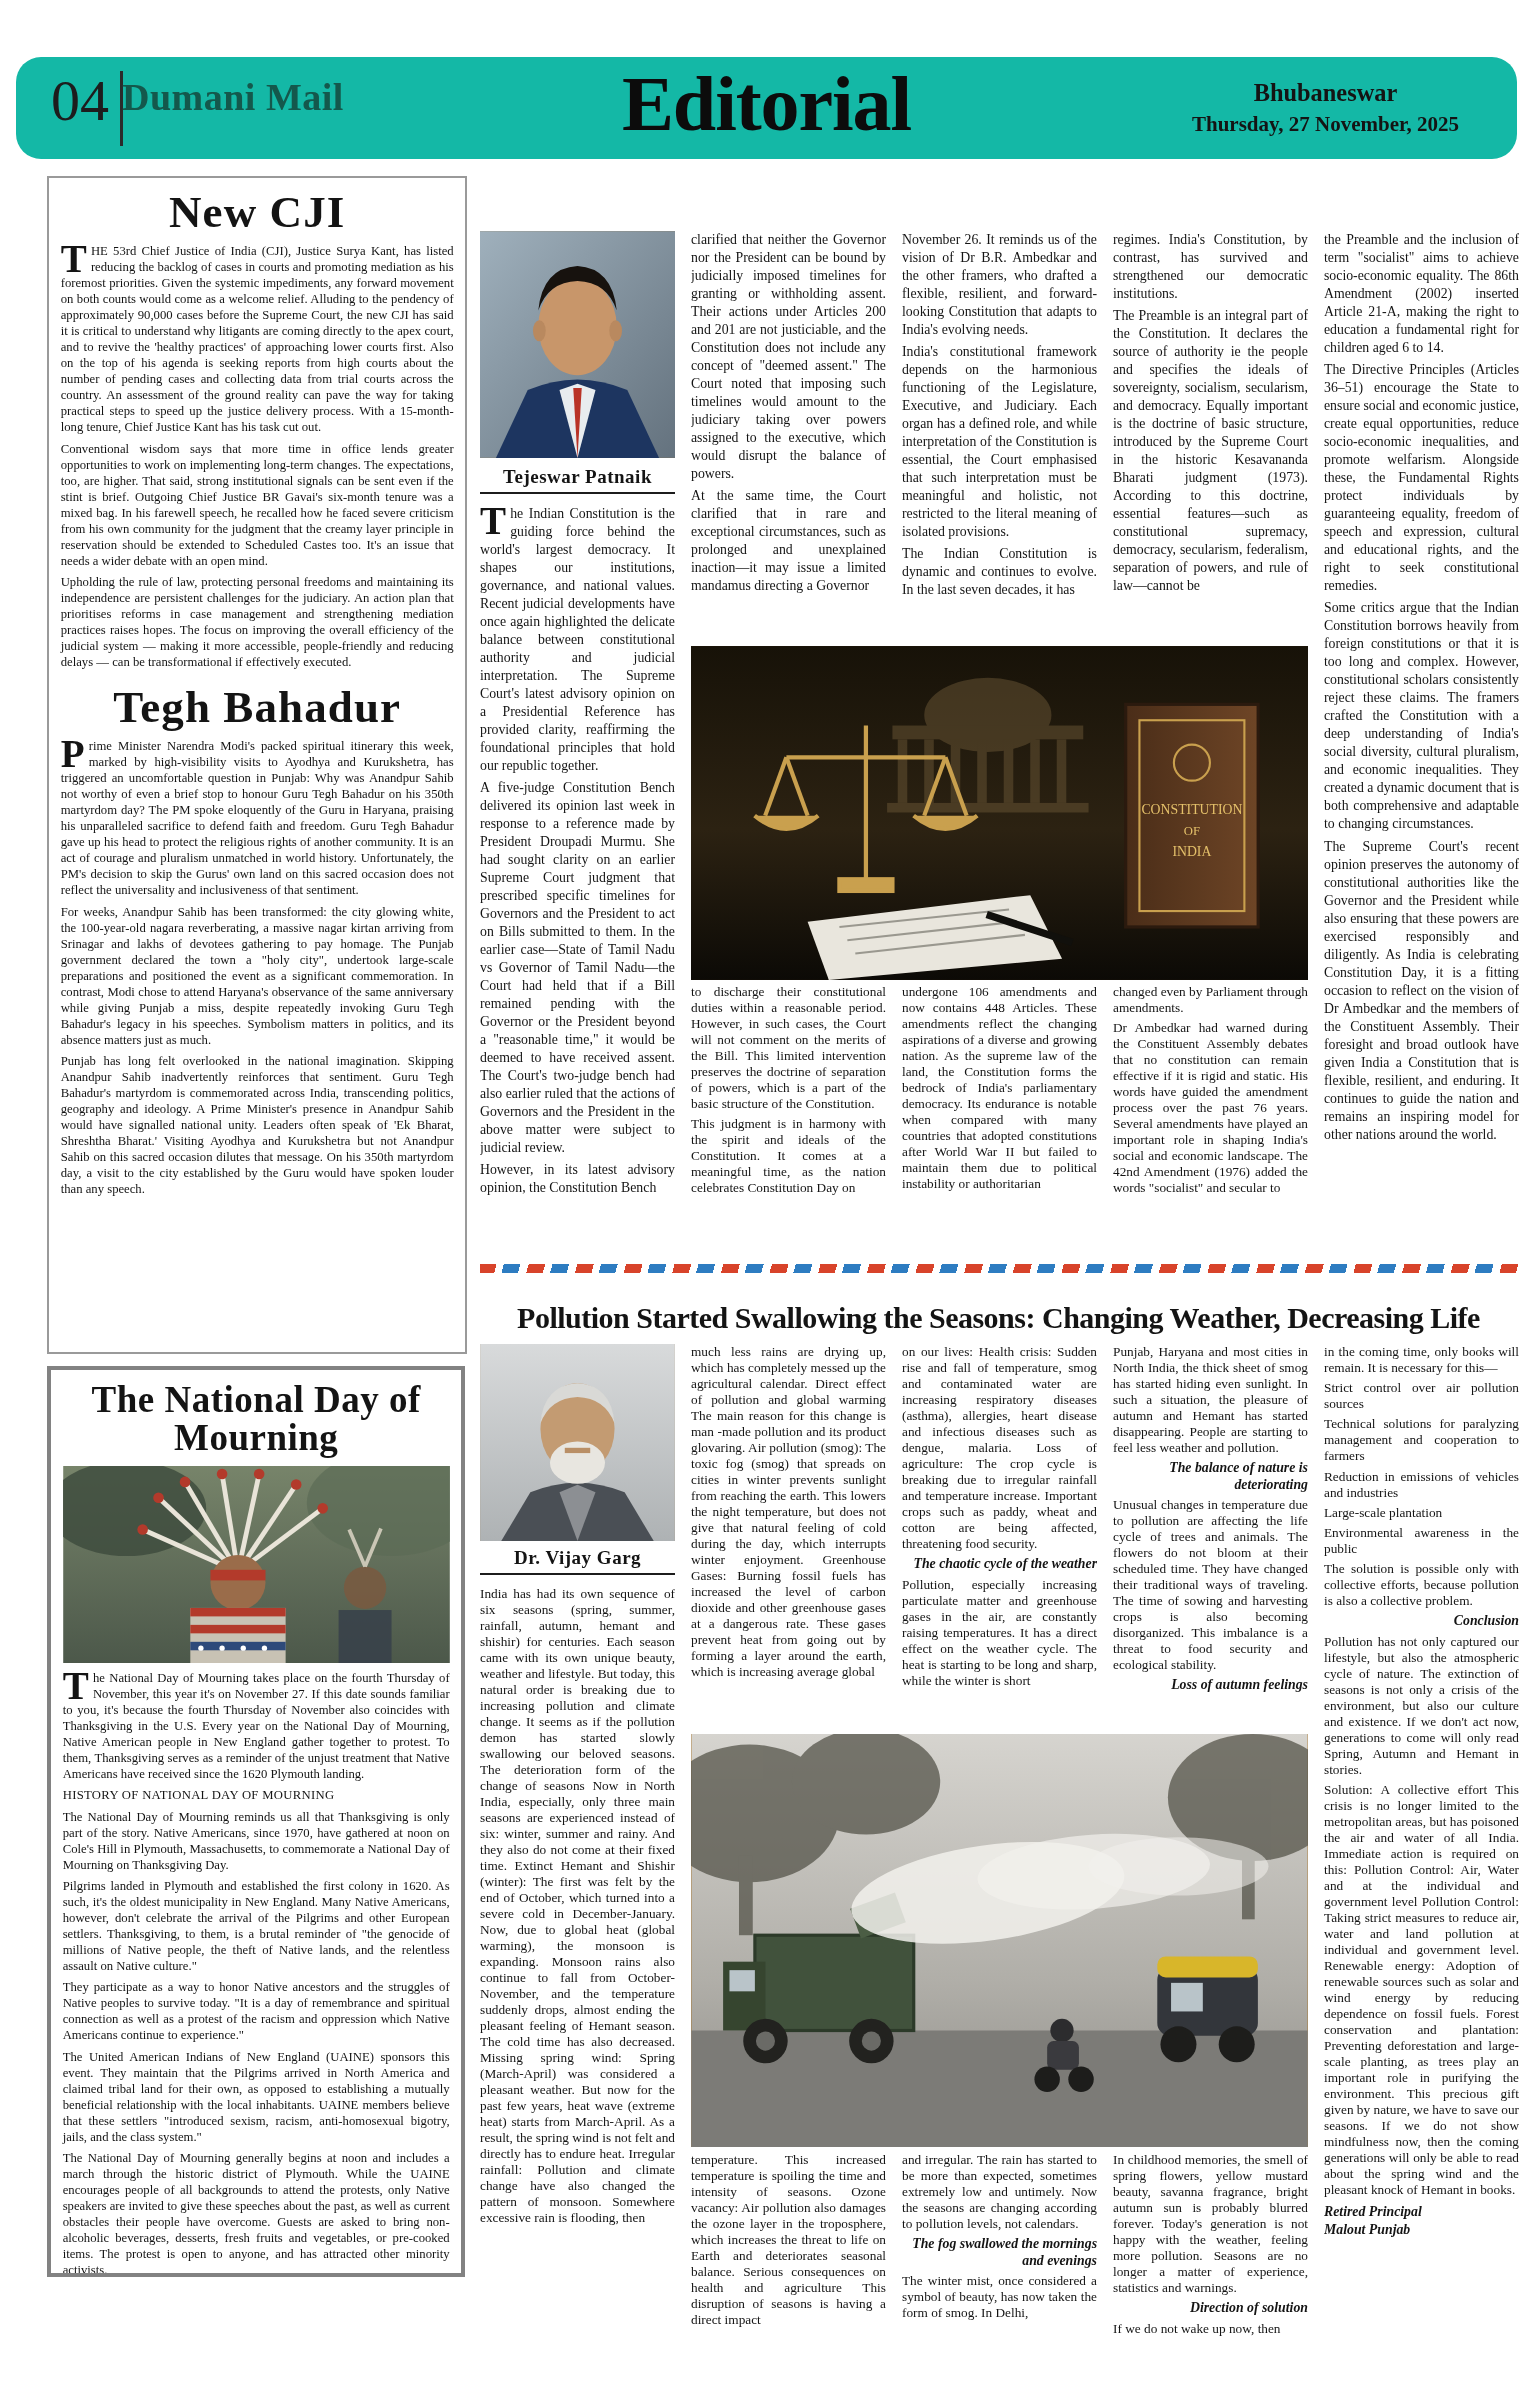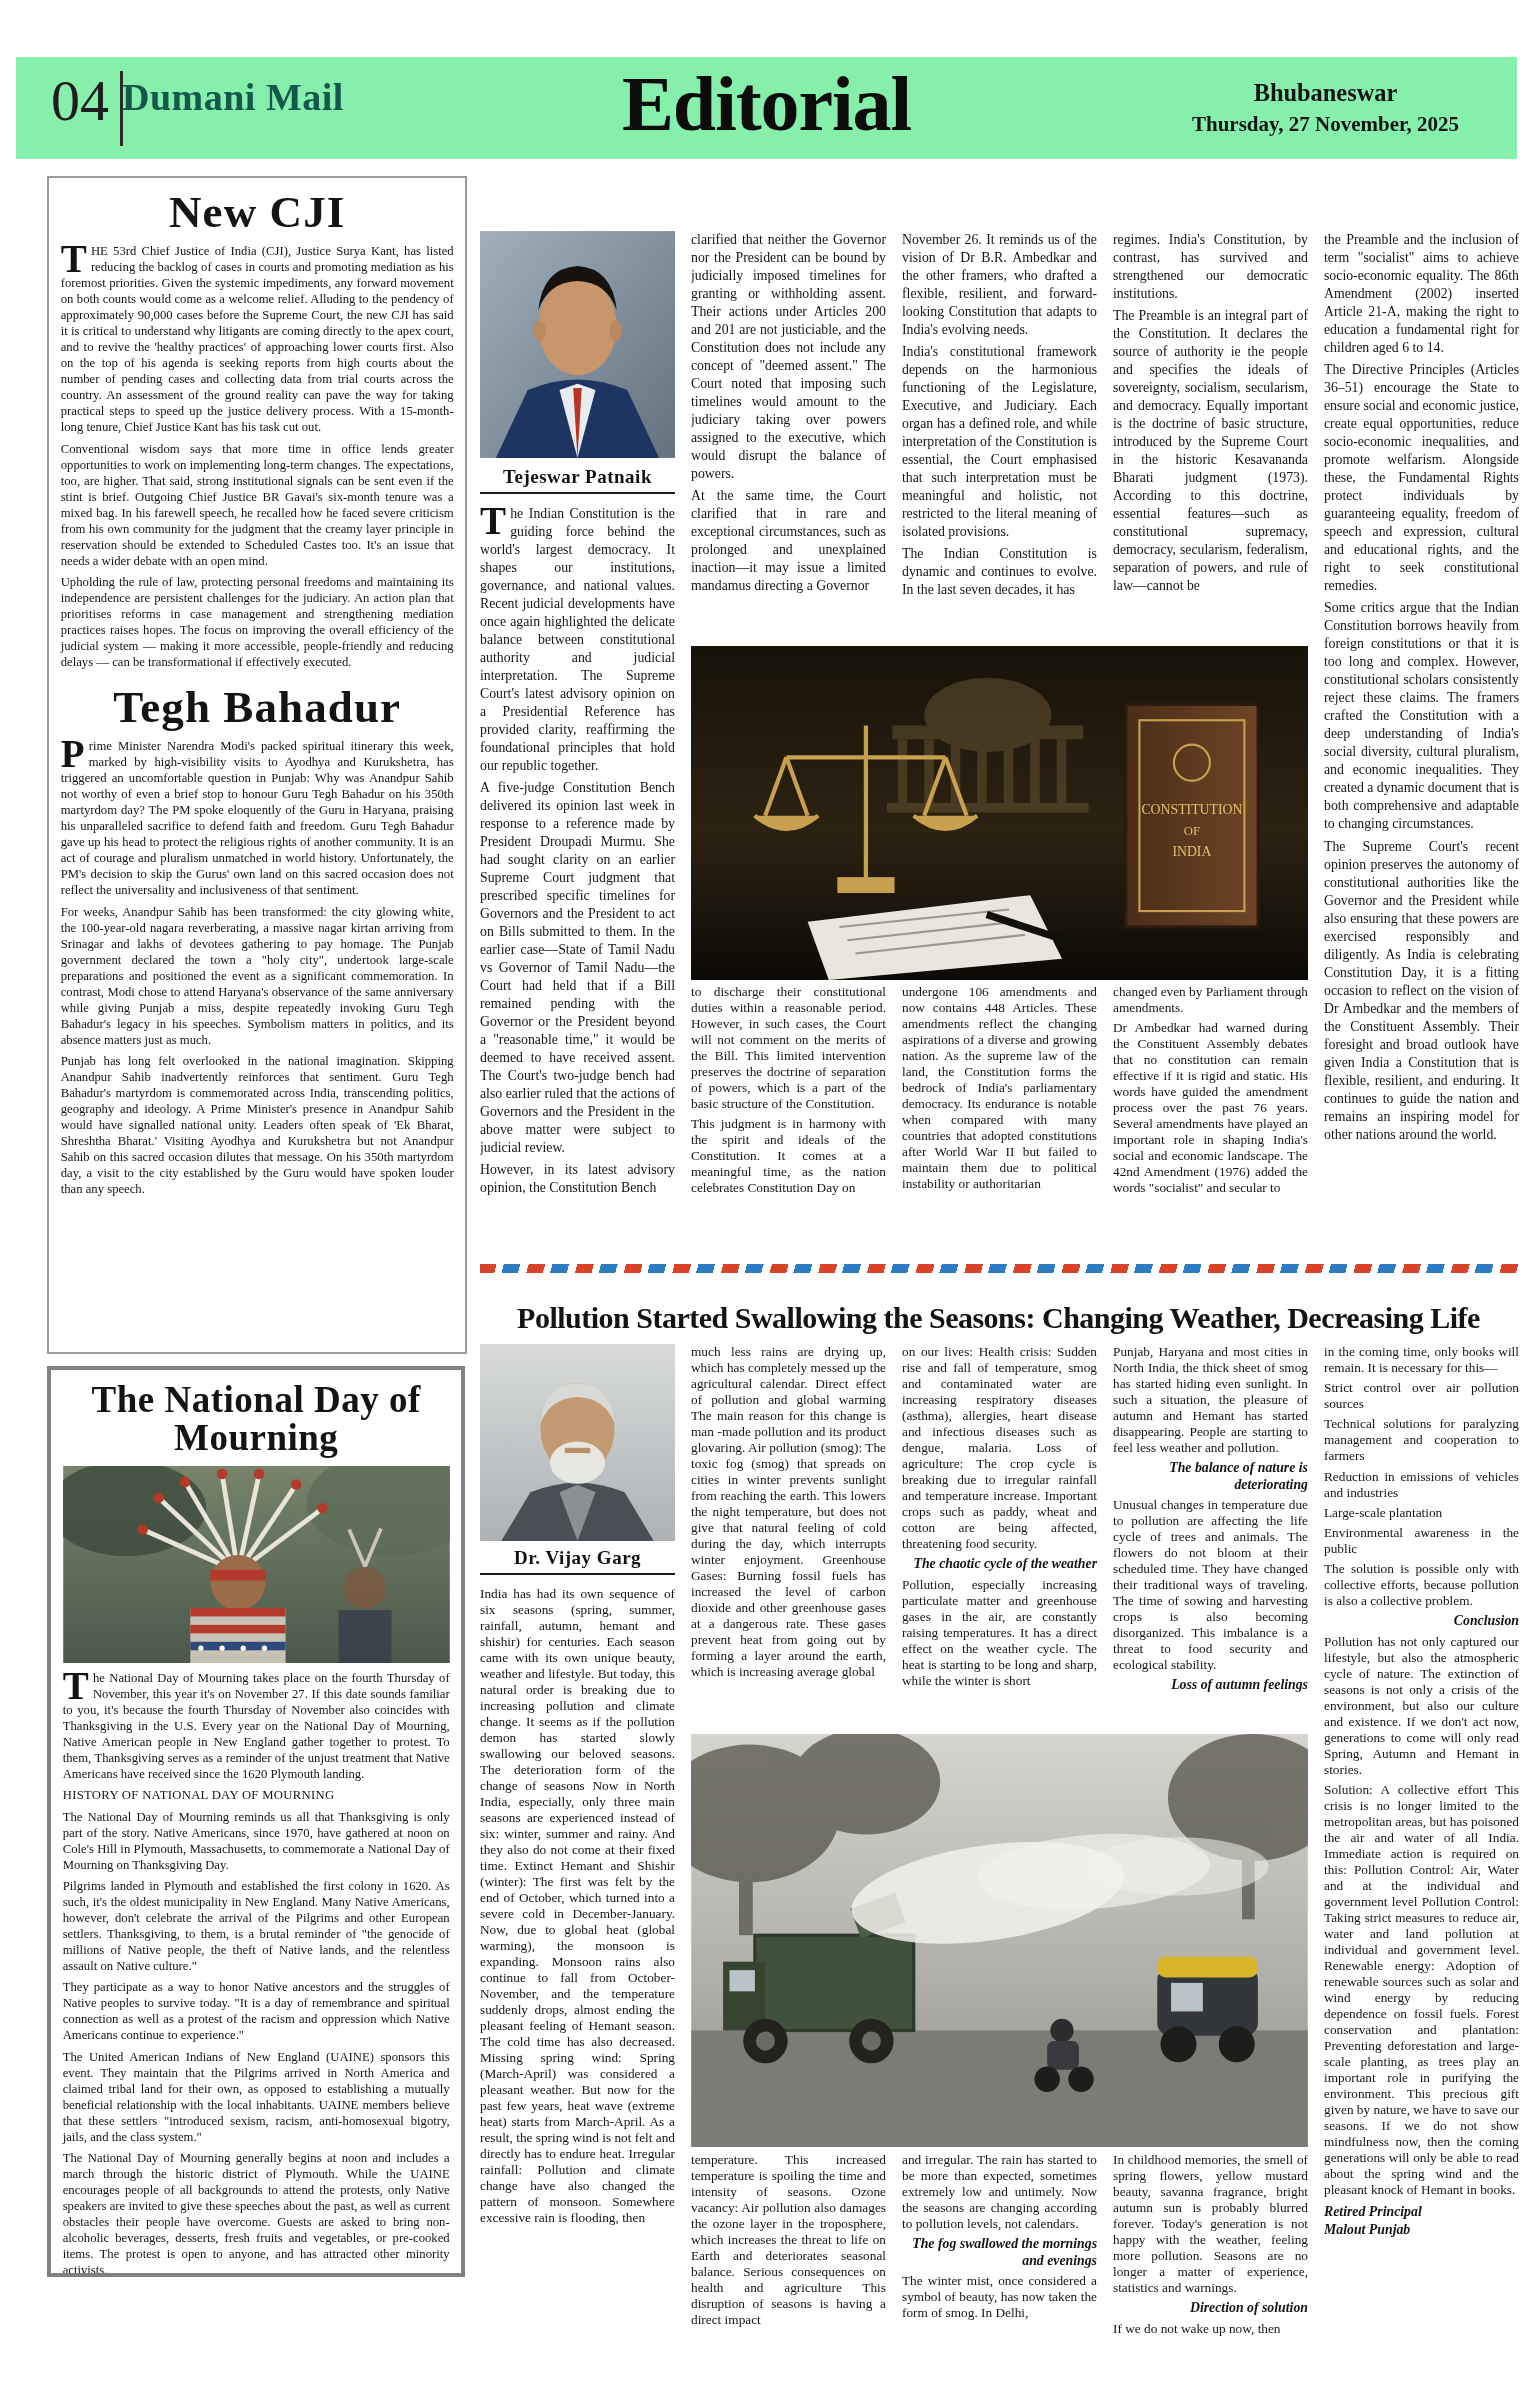--- a/index.html
+++ b/index.html
@@ -1,18 +1,18 @@
 <!DOCTYPE html>
 <html style="font-size:8.5px"><head>
 <meta charset="utf-8">
 <style>
   html,body{margin:0;padding:0;background:#e9e9e9;}
   .page{position:relative;width:1533px;height:2389px;background:#ffffff;font-family:"Liberation Serif",serif;color:#141414;overflow:hidden;margin:0 auto;}
   
-  .band{position:absolute;left:16px;top:57px;width:1501px;height:102px;background:#86efac;}
+  .band{position:absolute;left:16px;top:57px;width:1501px;height:102px;background:#14b8a6;border-radius:25px;}
   .pagenum{position:absolute;left:35px;top:15px;font-size:58px;font-weight:400;color:#1d1d1d;line-height:1;}
   .pipe{position:absolute;left:104px;top:13.8px;width:2.7px;height:75px;background:#2b2b2b;}
   .masthead{position:absolute;left:106px;top:21px;font-size:38px;font-weight:bold;color:#14584c;line-height:1;letter-spacing:0.5px;}
   .section-title{position:absolute;left:0;right:0;top:4.2px;text-align:center;font-size:78px;font-weight:900;color:#0c0c0c;line-height:1.1;letter-spacing:-1.1px;}
   .dateline{position:absolute;right:58px;top:20px;text-align:center;font-weight:bold;}
   .dateline .city{font-size:24.4px;line-height:1.3;}
   .dateline .date{font-size:21px;line-height:1.5;}
   
   .leftbox1{position:absolute;left:47px;top:176px;width:393px;height:1159px;border:2.1px solid #9a9a9a;padding:7.4px 11.7px;overflow:hidden;}
   .leftbox2{position:absolute;left:47px;top:1366px;width:387px;height:888px;border:4.2px solid #828282;padding:7.4px 11.7px;overflow:hidden;}
@@ -22,21 +22,21 @@
   .caps{letter-spacing:0.3px;}
   .dropcap{float:left;font-size:39px;line-height:30px;font-weight:bold;padding:1.1px 4.2px 0 0;}
   
   .hl-const{position:absolute;left:480px;top:179px;width:1039px;text-align:center;font-size:40px;font-weight:900;line-height:1;letter-spacing:-0.5px;}
   .hl-poll{position:absolute;left:474px;top:1283px;width:1049px;text-align:center;font-size:30px;font-weight:900;line-height:1;letter-spacing:-0.5px;}
   .col{position:absolute;overflow:hidden;}
   .col p{margin:0 0 4.2px 0;font-size:13.8px;line-height:18px;text-align:justify;}
   .col.poll p{font-size:13.3px;line-height:16px;}
   .col h4{margin:0 0 4.2px 0;font-size:13.8px;line-height:16.4px;font-weight:bold;font-style:italic;text-align:right;}
   .byline{position:absolute;text-align:center;font-weight:bold;font-size:19px;border-bottom:2.1px solid #1c1c1c;padding-bottom:4.2px;letter-spacing:0.5px;}
-  .photo{position:absolute;overflow:hidden;background:#e5e5e5;}
+  .photo{position:absolute;overflow:hidden;background:#a16207;}
   .photo svg{display:block;}
   .dashes{position:absolute;left:480px;top:1264px;width:1039px;height:8.5px;
     background:repeating-linear-gradient(105deg,#d8432a 0 16px,#ffffff 16px 23px,#2d7cc1 23px 39px,#ffffff 39px 47px);}
   .signoff{text-align:left;font-weight:bold;font-style:italic;font-size:13.8px;line-height:18px;margin-top:5.3px;}
 </style>
 </head>
 <body>
 
 <div class="page">
 

